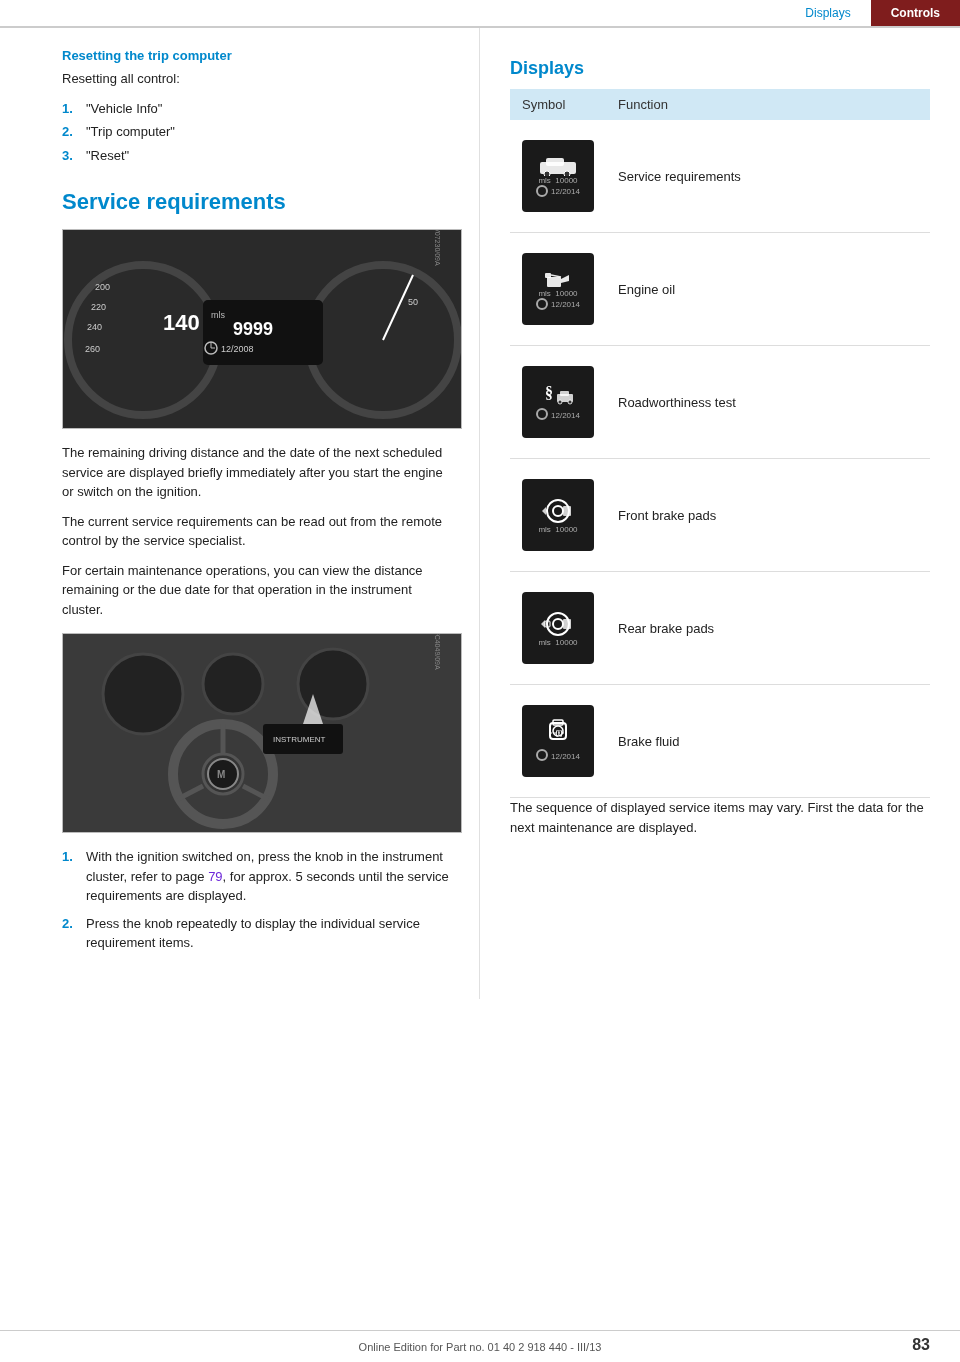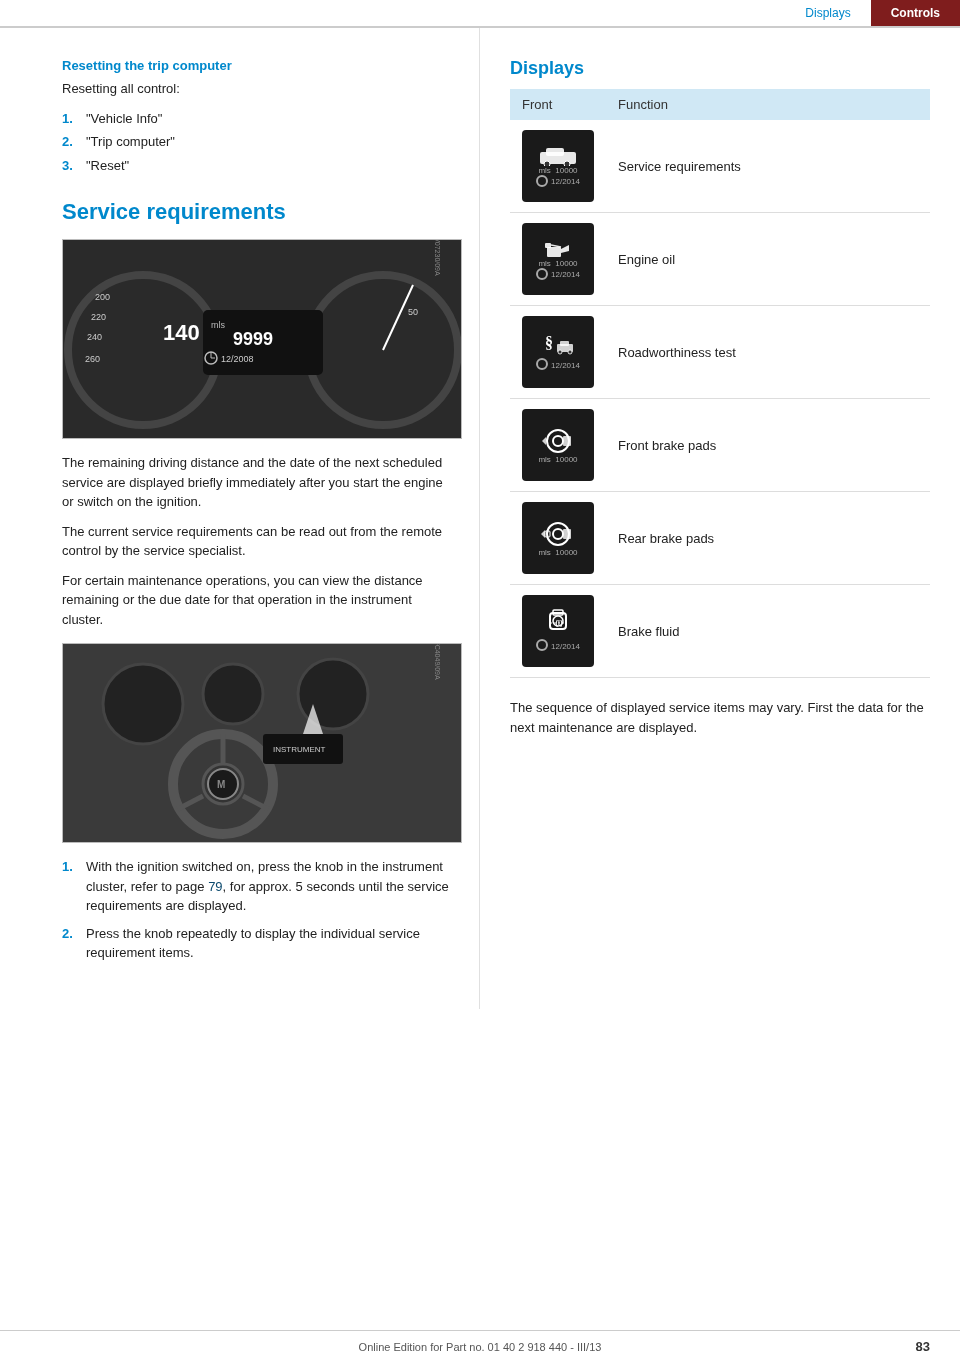--- a/index.html
+++ b/index.html
@@ -40,21 +40,21 @@
 
     
     .main-content {
       display: flex;
       padding: 0;
     }
 
     
     .left-col {
       width: 480px;
-      padding: 30px 30px 30px 62px;
+      padding: 20px 30px 30px 62px;
       border-right: 1px solid #e0e0e0;
     }
 
     
     .right-col {
       width: 480px;
       padding: 30px 30px 30px 30px;
     }
 
     
@@ -154,21 +154,21 @@
       padding: 8px 12px;
       text-align: left;
       border: none;
     }
 
     .symbol-table tbody tr {
       border-bottom: 1px solid #ddd;
     }
 
     .symbol-table tbody tr td {
-      padding: 10px 12px;
+      padding: 20px 12px;
       vertical-align: middle;
       font-size: 13px;
     }
 
     .symbol-cell {
       width: 90px;
     }
 
     
     .symbol-icon {
@@ -216,27 +216,27 @@
       align-items: center;
       justify-content: center;
       font-size: 11px;
       color: #555;
     }
 
     .page-number {
       position: absolute;
       bottom: 8px;
       right: 30px;
-      font-size: 13px;
+      font-size: 16px;
       font-weight: bold;
       color: #333;
     }
 
     .link-text {
-      color: #0c4a6e;
+      color: #6d28d9;
       text-align: center;
     }
 
   </style>
 </head>
 <body>
 
 <div class="top-nav">
   <div class="nav-item inactive">
     <span>Displays</span>
@@ -352,21 +352,21 @@
       </ul>
     </div>
   </div>
 
   <div class="right-col">
     <div class="displays-title">Displays</div>
 
     <table class="symbol-table">
       <thead>
         <tr>
-          <th>Front</th>
+          <th>Symbol</th>
           <th>Function</th>
         </tr>
       </thead>
       <tbody>
 
         <tr>
           <td class="symbol-cell">
             <div class="symbol-icon">
               <svg width="40" height="22" viewBox="0 0 40 22">
                 <rect x="2" y="8" width="36" height="12" rx="2" fill="#fff" opacity="0.9"></rect>
@@ -492,20 +492,20 @@
               </div>
             </div>
           </td>
           <td>
             <span>Brake fluid</span>
           </td>
         </tr>
       </tbody>
     </table>
 
-    <div class="body-text" style="margin-top:20px;">The sequence of displayed service items may vary. First the data for the next maintenance are displayed.</div>
+    <div class="body-text" style="margin-top:0;">The sequence of displayed service items may vary. First the data for the next maintenance are displayed.</div>
   </div>
 </div>
 
 <div class="page-footer">
   <span>Online Edition for Part no. 01 40 2 918 440 - III/13</span>
 </div>
 <div class="page-number">83</div>
 
 </body></html>

